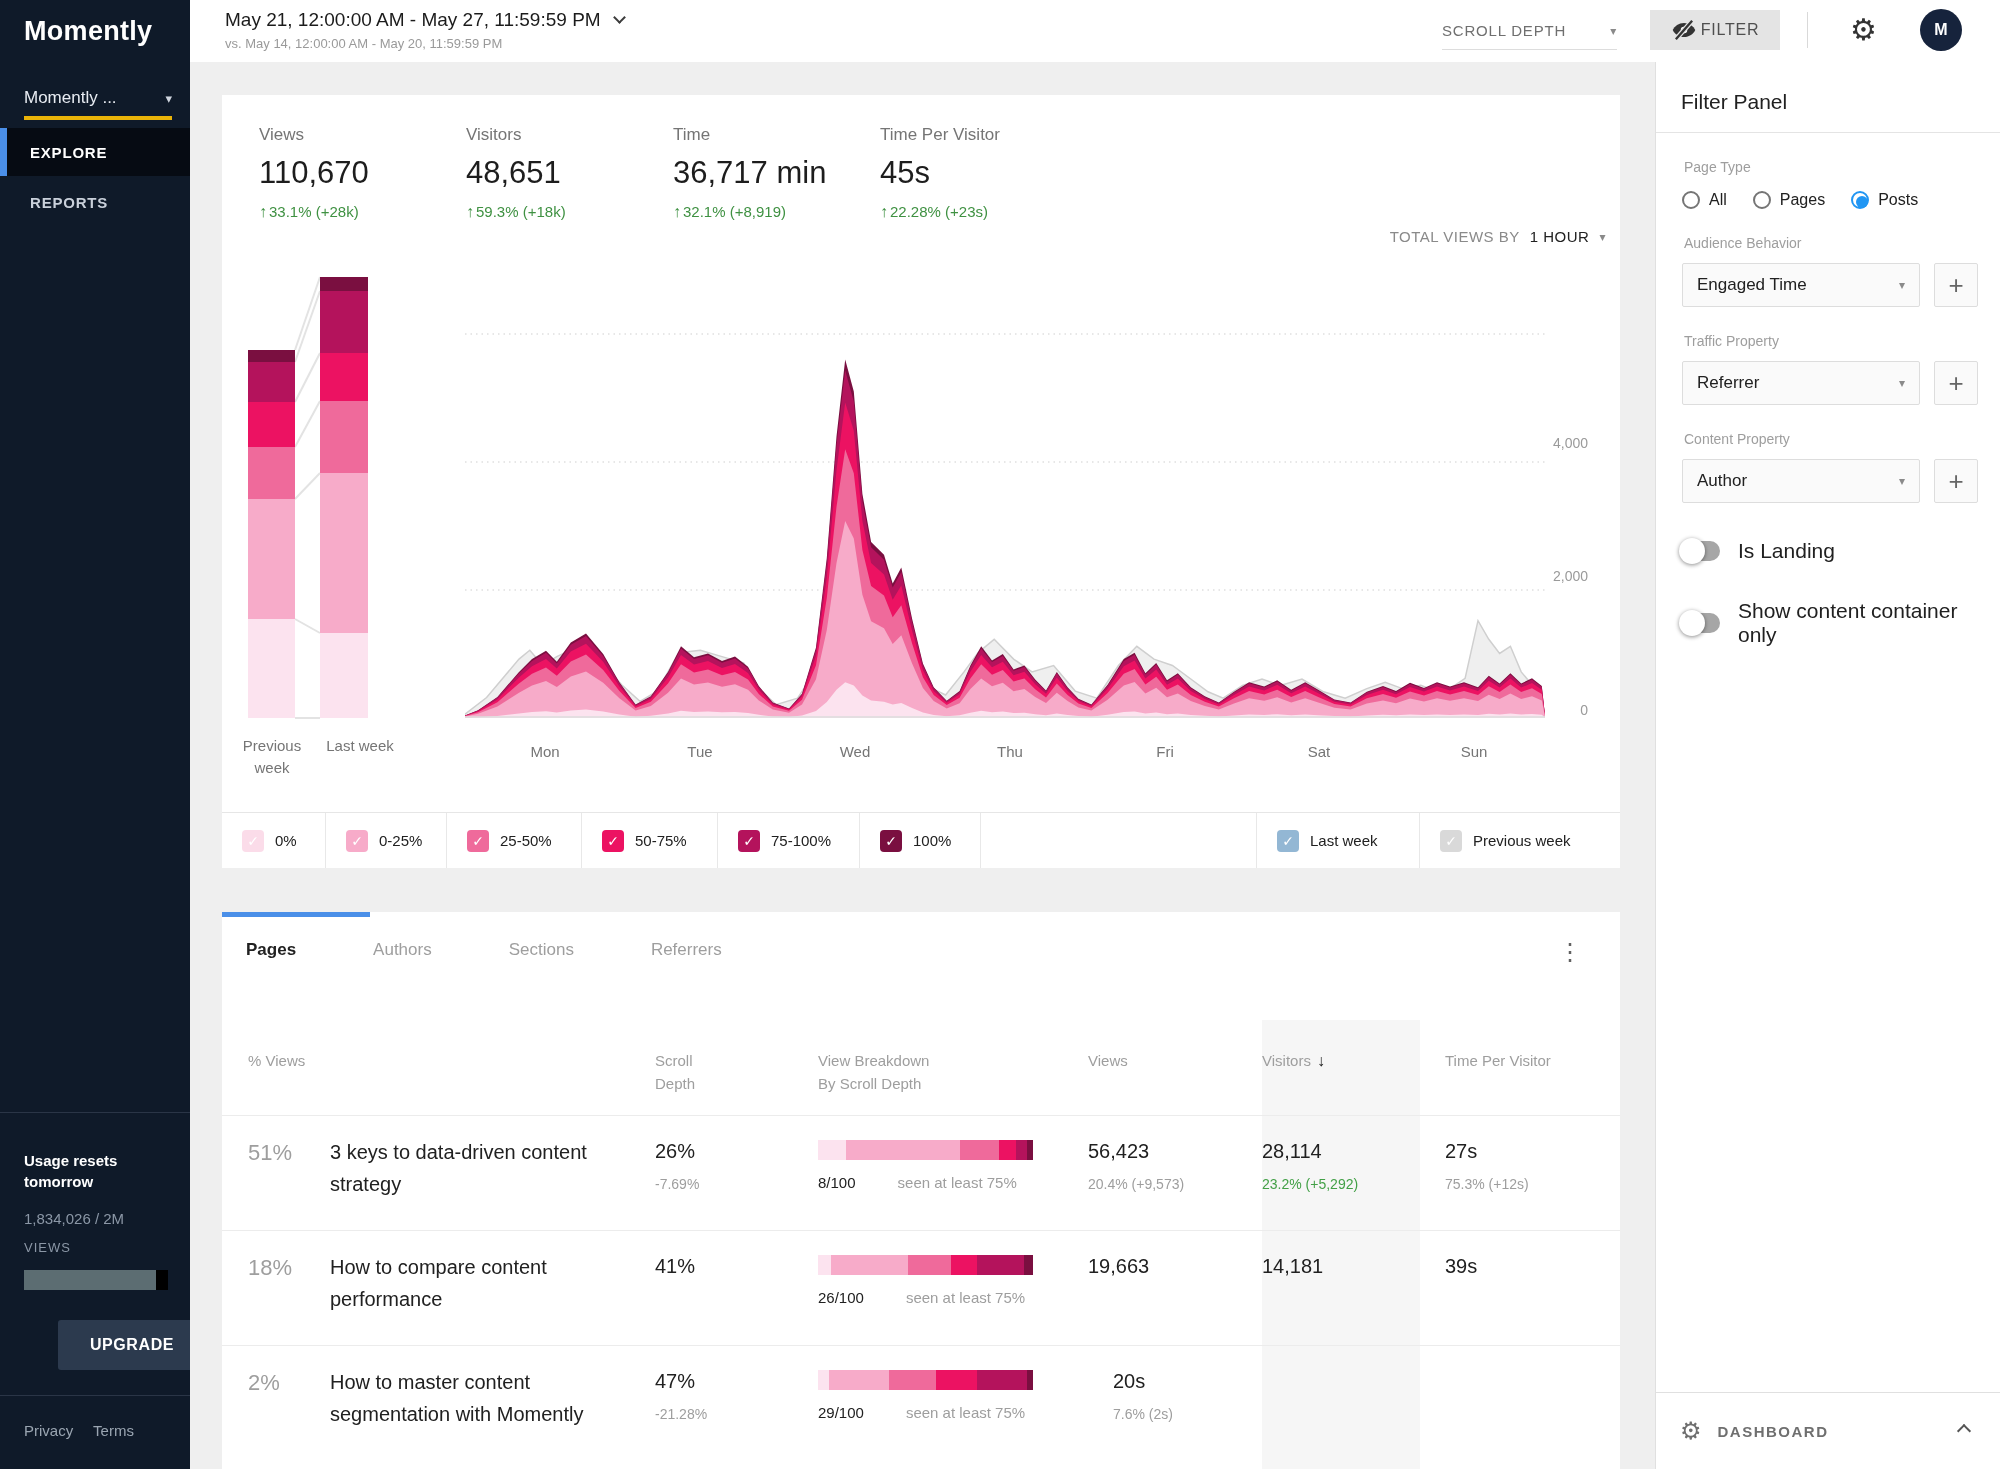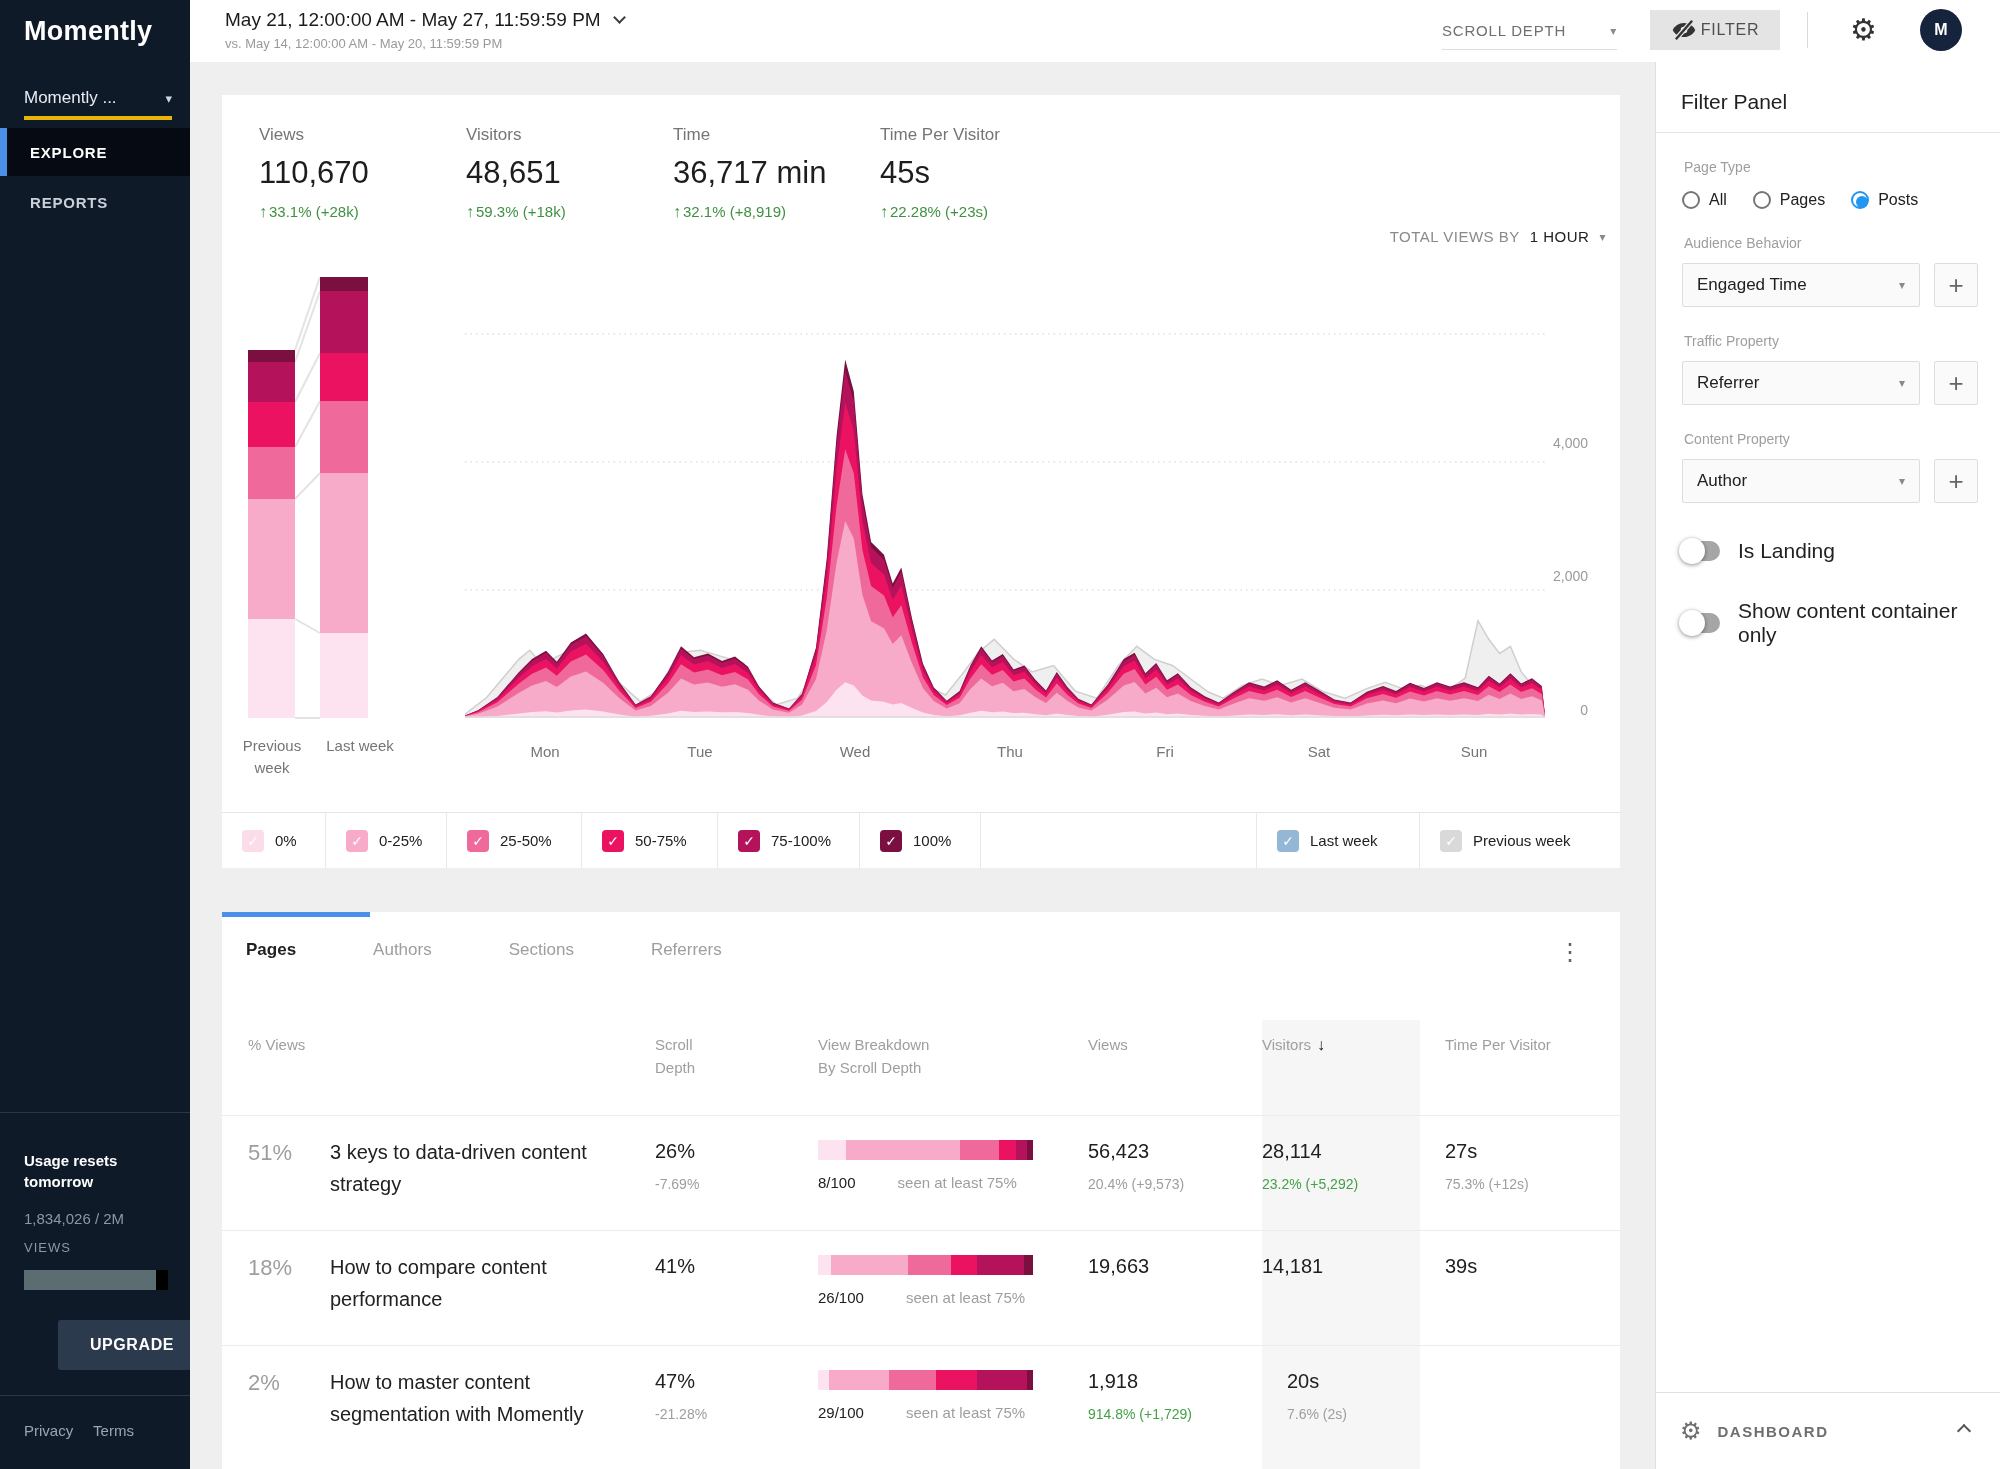--- a/index.html
+++ b/index.html
@@ -81,21 +81,21 @@
   .lg-check{width:22px;height:22px;border-radius:4px;color:#fff;font-size:14px;display:flex;align-items:center;justify-content:center;cursor:pointer;}
 
   
   .tab-indicator{position:absolute;left:0;top:0;width:148px;height:5px;background:#4a8fe8;}
   #tabs{position:absolute;left:24px;top:28px;display:flex;gap:77px;}
   .tab{font-size:17px;color:#9e9e9e;cursor:pointer;}
   .tab.active{color:#212121;font-weight:bold;}
   .kebab{position:absolute;right:38px;top:26px;font-size:24px;color:#616161;cursor:pointer;}
   .visitors-highlight{position:absolute;left:1040px;top:108px;width:158px;height:449px;background:#f6f6f6;}
   .tgrid{display:grid;grid-template-columns:82px 325px 163px 270px 174px 158px 1fr;padding-left:26px;position:relative;}
-  #thead{position:absolute;left:0;top:96px;width:1572px;height:95px;padding-top:25px;font-size:15px;color:#9e9e9e;}
+  #thead{position:absolute;left:0;top:112px;width:1572px;height:95px;padding-top:25px;font-size:15px;color:#9e9e9e;}
   #thead .hline{line-height:23px;}
   .sort-arrow{color:#212121;font-size:16px;margin-left:6px;}
   #rows{position:absolute;left:0;top:203px;width:1398px;}
   .trow{height:115px;border-top:1px solid #ececec;padding-top:24px;}
   .cell-main{font-size:20px;color:#212121;}
   .cell-sub{font-size:14px;color:#9e9e9e;margin-top:13px;}
   .cell-sub.green{color:#43a047;}
   .pct{font-size:22px;color:#9e9e9e;}
   .row-title{font-size:20px;color:#212121;line-height:32px;width:300px;margin-top:-4px;cursor:pointer;}
   .bd-bar{display:flex;width:215px;height:20px;overflow:hidden;}
@@ -420,24 +420,20 @@
                 <div style="width: 22%; background: rgb(239, 106, 155);"></div>
                 <div style="width: 19%; background: rgb(236, 18, 98);"></div>
                 <div style="width: 23%; background: rgb(180, 19, 92);"></div>
                 <div style="width: 3%; background: rgb(122, 15, 64);"></div>
               </div>
               <div class="bd-labels">
                 <span class="bd-frac">29/100</span>
                 <span class="bd-note">seen at least 75%</span>
               </div>
             </div>
-            <div>
-              <div class="cell-main">1,918</div>
-              <div class="cell-sub green">914.8% (+1,729)</div>
-            </div>
             <div class="cell-tpv">
               <div class="cell-main">20s</div>
               <div class="cell-sub">7.6% (2s)</div>
             </div>
           </div>
         </div>
     </div>
   </div>
 
   <div id="filter-panel">

